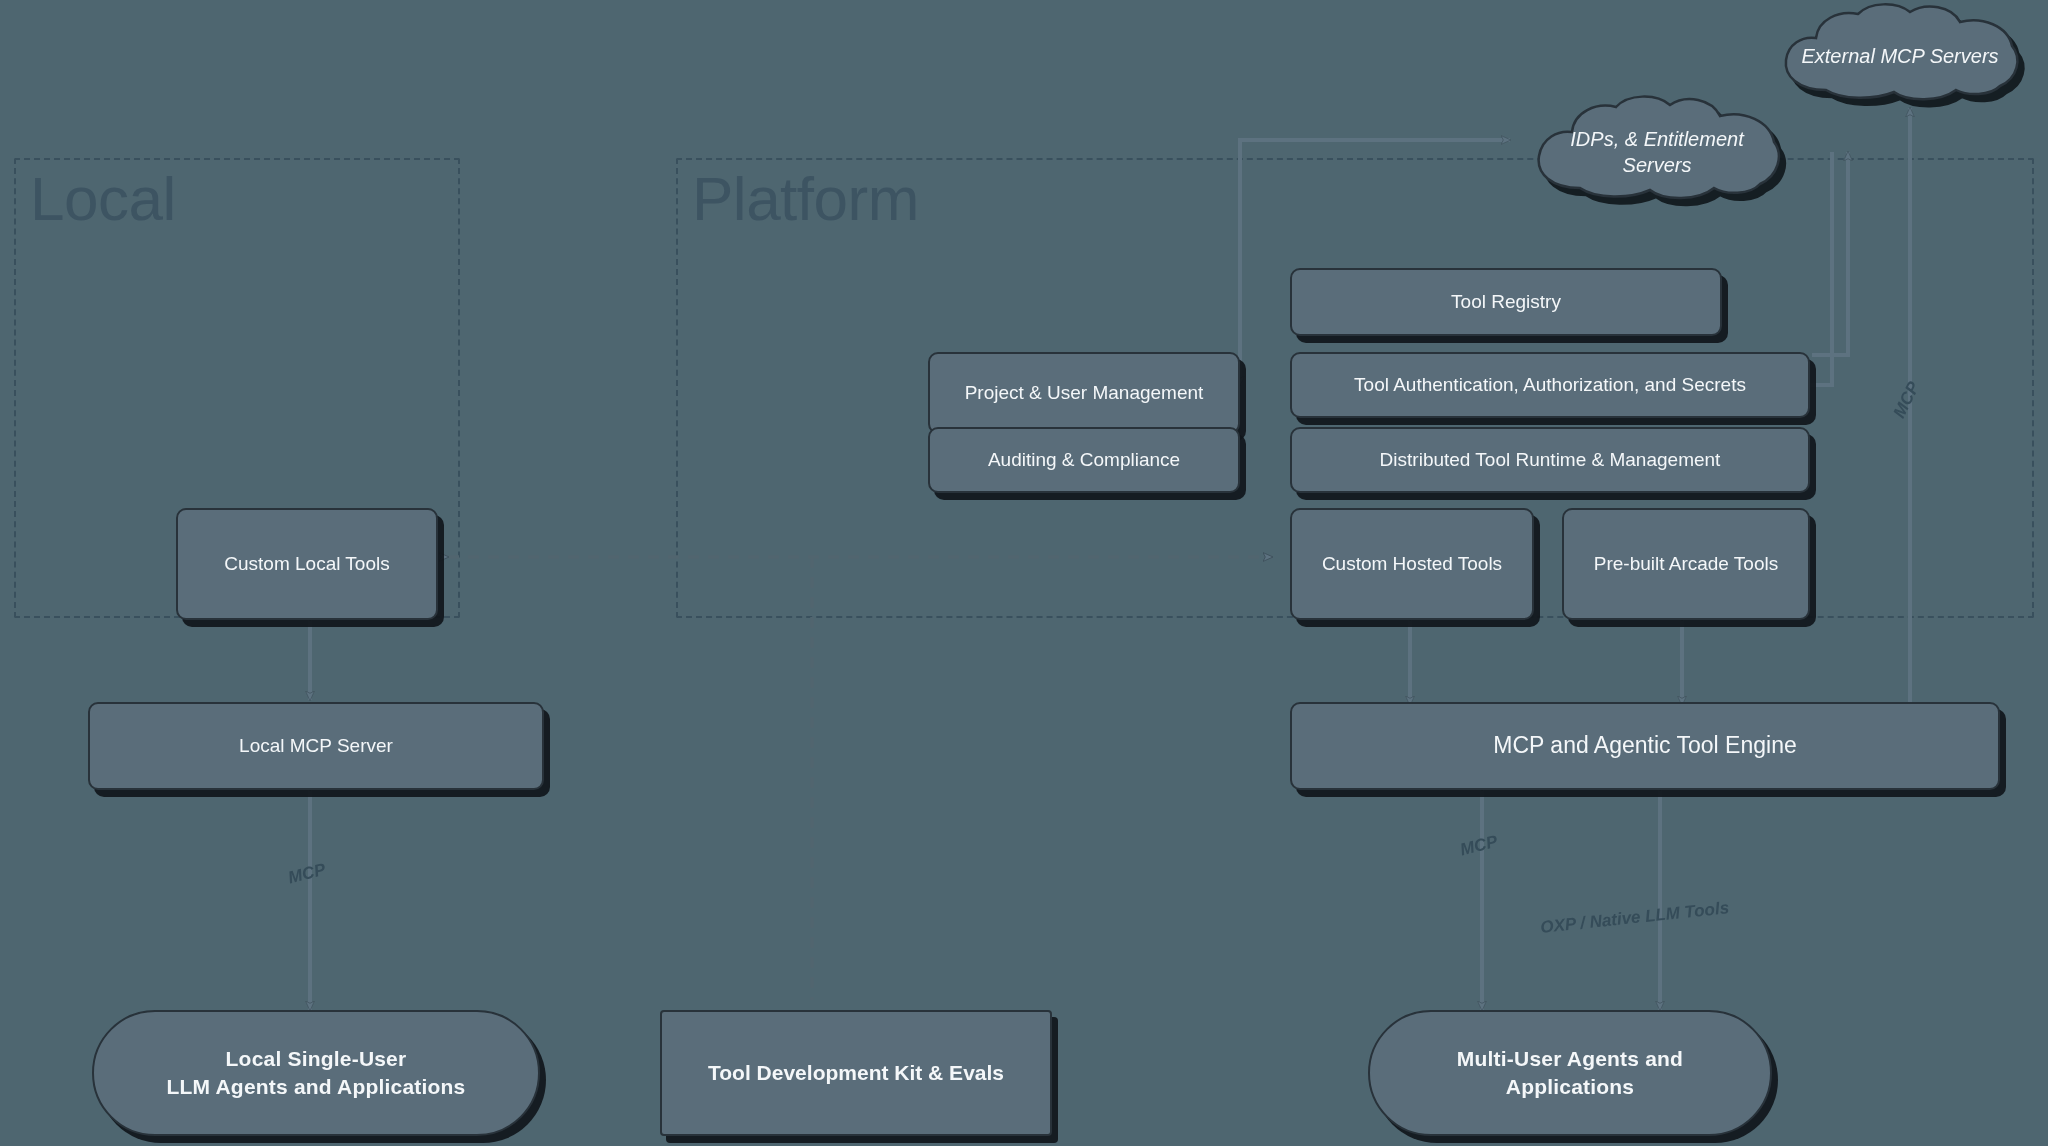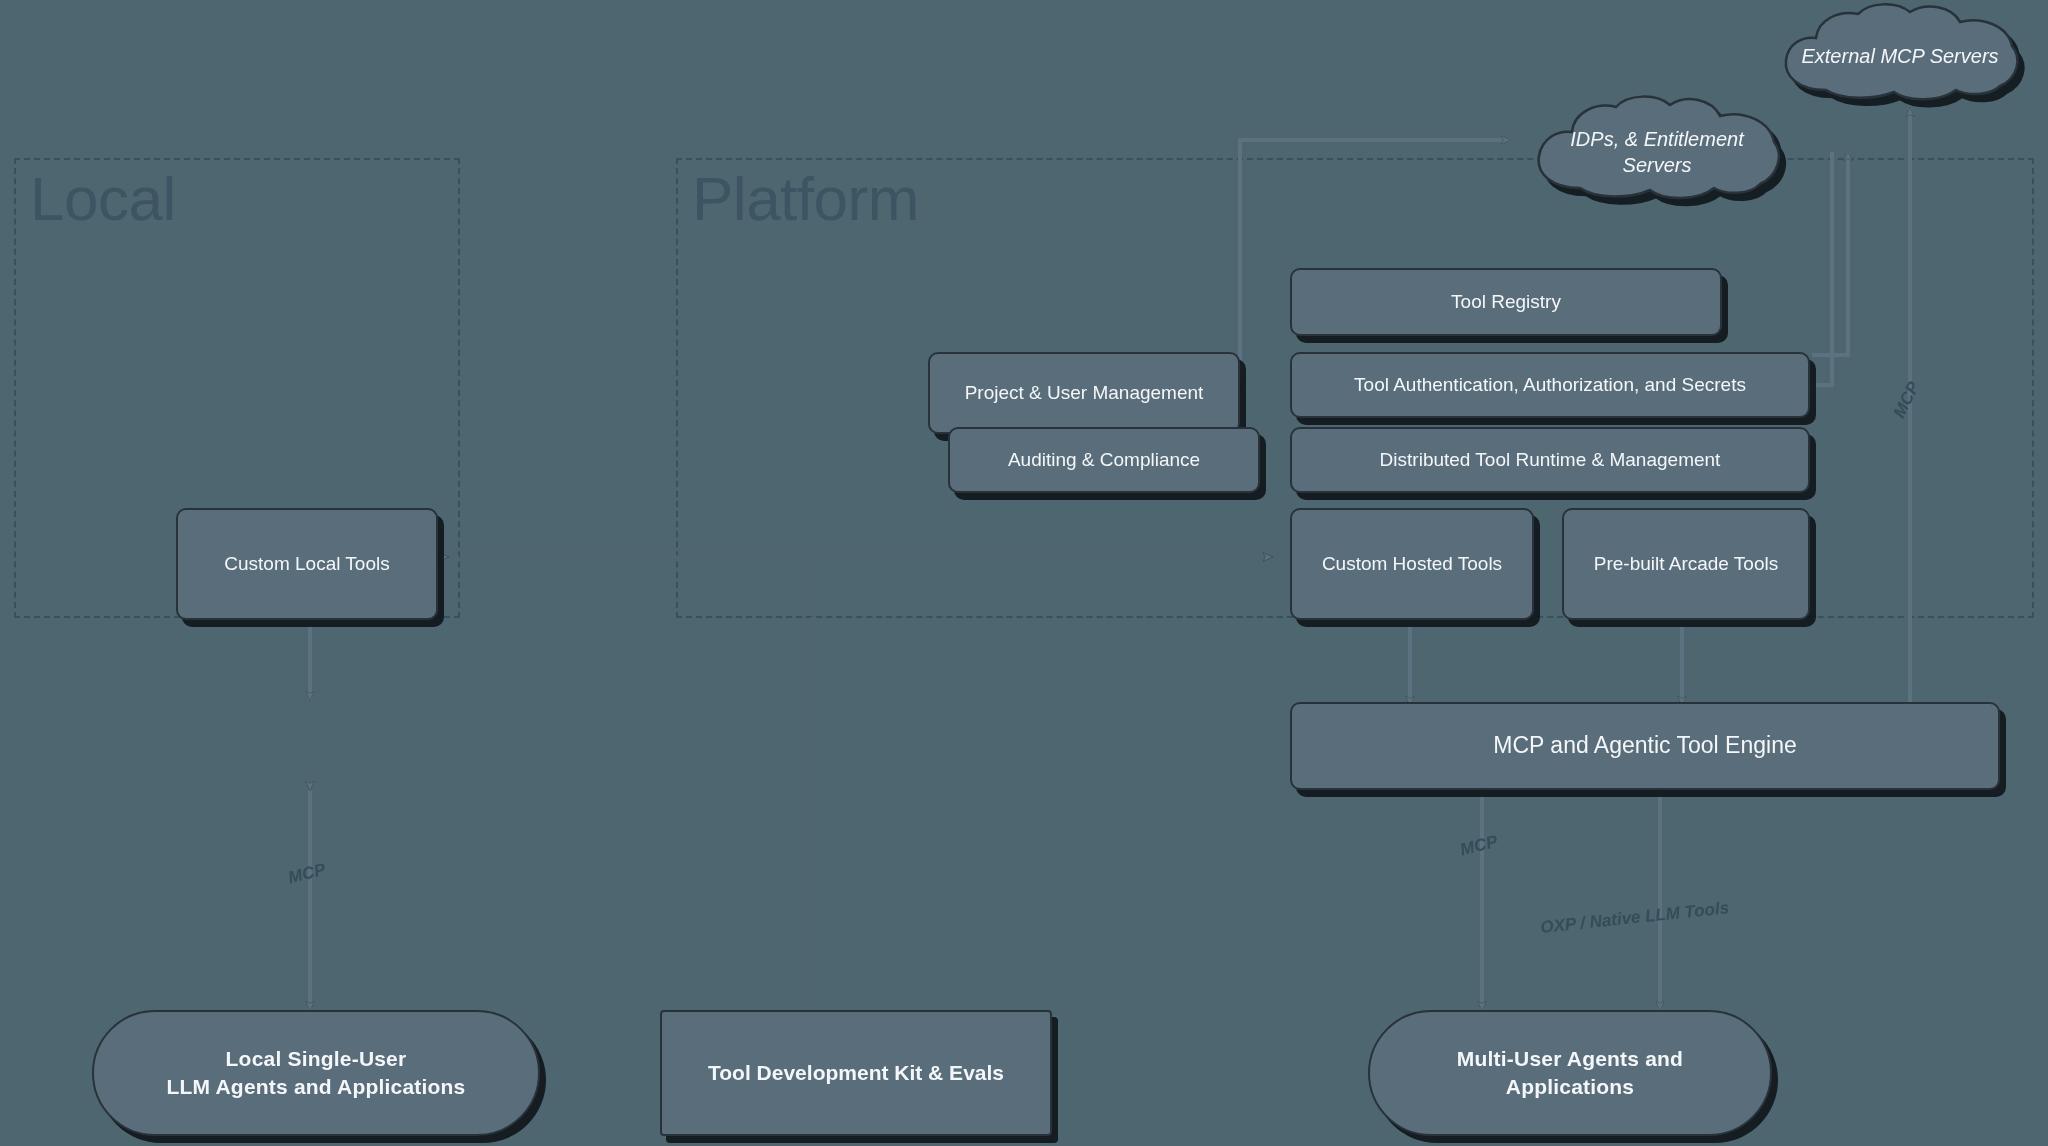--- a/index.html
+++ b/index.html
@@ -184,26 +184,29 @@
     <div class="ctext" style="padding:0 34px;">
       <span>IDPs, &amp; Entitlement</span>
       <span>Servers</span>
     </div>
   </div>
 
   <div class="node" style="left:176px;top:508px;width:262px;height:112px;">
     <span class="lbl">Custom Local Tools</span>
   </div>
 
+  <div class="node" style="left:88px;top:702px;width:456px;height:88px;">
+    <span class="lbl">Local MCP Server</span>
+  </div>
 
   <div class="node" style="left:928px;top:352px;width:312px;height:82px;">
     <span class="lbl">Project &amp; User Management</span>
   </div>
 
-  <div class="node" style="left:928px;top:427px;width:312px;height:66px;margin-left:20px;">
+  <div class="node" style="left:928px;top:427px;width:312px;height:66px;">
     <span class="lbl">Auditing &amp; Compliance</span>
   </div>
 
   <div class="node" style="left:1290px;top:268px;width:432px;height:68px;">
     <span class="lbl">Tool Registry</span>
   </div>
 
   <div class="node" style="left:1290px;top:352px;width:520px;height:66px;">
     <span class="lbl">Tool Authentication, Authorization, and Secrets</span>
   </div>

